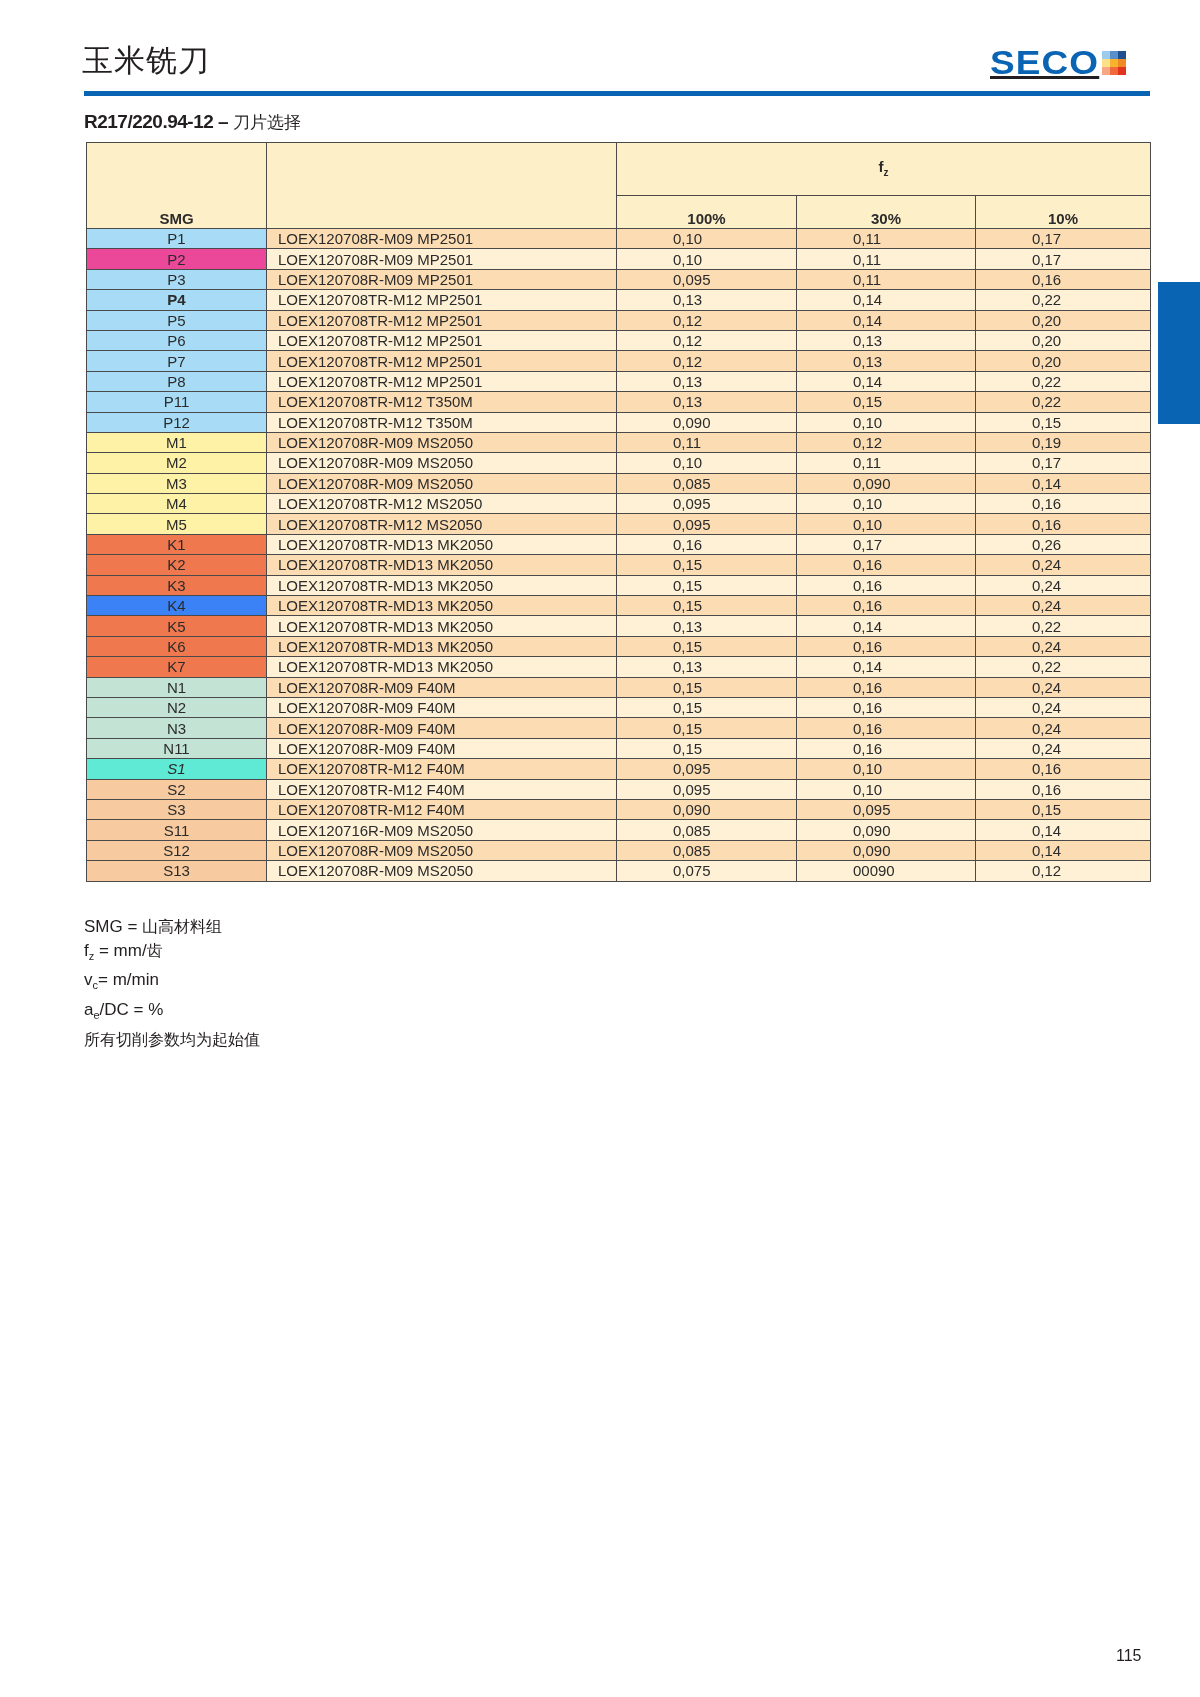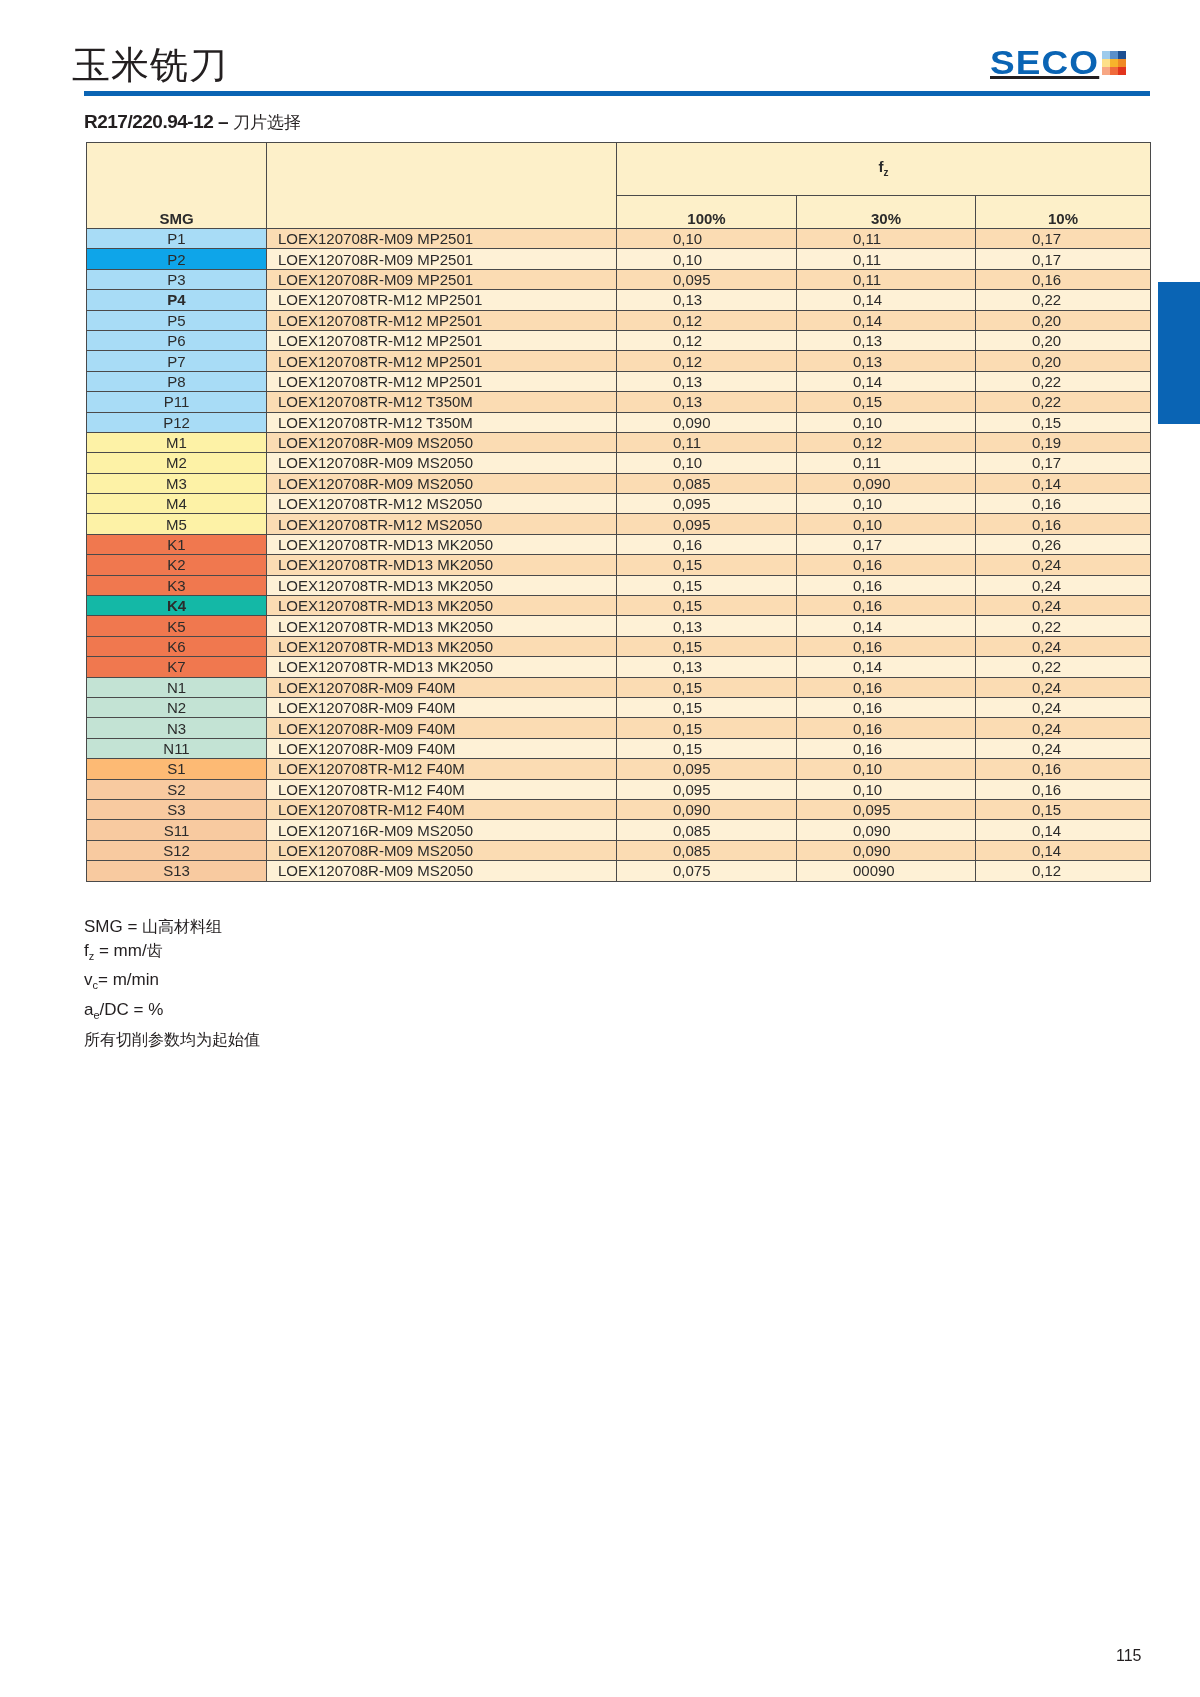--- a/index.html
+++ b/index.html
@@ -1,22 +1,22 @@
 <!DOCTYPE html>
 <html><head>
 <meta charset="utf-8">
 <style>
   html, body { margin: 0; padding: 0; }
   body {
     width: 1200px; height: 1697px; background: #ffffff; position: relative;
     font-family: "Liberation Sans", sans-serif; color: #231f20; overflow: hidden;
   }
   .page-title {
-    position: absolute; left: 72px; top: 40px; font-family: "DejaVu Serif", serif;
-    font-size: 38px; color: #231f20; letter-spacing: 1px;
+    position: absolute; left: 82px; top: 40px; font-family: "DejaVu Serif", serif;
+    font-size: 31px; color: #231f20; letter-spacing: 1px;
   }
   .logo { position: absolute; left: 990px; top: 44px; display: flex; align-items: center; text-decoration: underline; }
   .logo-text {
     font-family: "Liberation Sans", sans-serif; font-weight: bold; font-size: 33px;
     color: #0a64b4; letter-spacing: 1px; transform: scaleX(1.12); transform-origin: left center;
   }
   .logo-blocks { margin-left: 14px; display: grid; grid-template-columns: 8px 8px 8px; grid-template-rows: 8px 8px 8px; gap: 0; }
   .logo-blocks span { display: block; width: 8px; height: 8px; }
   .header-rule { position: absolute; left: 84px; top: 91px; width: 1066px; height: 5px; background: #0a64b4; }
   .subtitle {
@@ -100,21 +100,21 @@
   </thead>
   <tbody id="table-body">
       <tr class="odd">
         <td class="c-smg" style="background: rgb(168, 220, 246);">P1</td>
         <td class="c-insert">LOEX120708R-M09 MP2501</td>
         <td class="c-val">0,10</td>
         <td class="c-val">0,11</td>
         <td class="c-val">0,17</td>
       </tr>
       <tr class="even">
-        <td class="c-smg" style="background: #0ea5e9; margin-left: 36px;">P2</td>
+        <td class="c-smg" style="background: #ec4899; margin-left: 36px;">P2</td>
         <td class="c-insert">LOEX120708R-M09 MP2501</td>
         <td class="c-val">0,10</td>
         <td class="c-val">0,11</td>
         <td class="c-val">0,17</td>
       </tr>
       <tr class="odd">
         <td class="c-smg" style="background: rgb(168, 220, 246);">P3</td>
         <td class="c-insert">LOEX120708R-M09 MP2501</td>
         <td class="c-val">0,095</td>
         <td class="c-val">0,11</td>
@@ -219,21 +219,21 @@
         <td class="c-val">0,24</td>
       </tr>
       <tr class="even">
         <td class="c-smg" style="background: rgb(240, 120, 79);">K3</td>
         <td class="c-insert">LOEX120708TR-MD13 MK2050</td>
         <td class="c-val">0,15</td>
         <td class="c-val">0,16</td>
         <td class="c-val">0,24</td>
       </tr>
       <tr class="odd">
-        <td class="c-smg" style="background: #14b8a6; font-weight: bold;">K4</td>
+        <td class="c-smg" style="background: #3b82f6;">K4</td>
         <td class="c-insert">LOEX120708TR-MD13 MK2050</td>
         <td class="c-val">0,15</td>
         <td class="c-val">0,16</td>
         <td class="c-val">0,24</td>
       </tr>
       <tr class="even">
         <td class="c-smg" style="background: rgb(240, 120, 79);">K5</td>
         <td class="c-insert">LOEX120708TR-MD13 MK2050</td>
         <td class="c-val">0,13</td>
         <td class="c-val">0,14</td>
@@ -275,21 +275,21 @@
         <td class="c-val">0,24</td>
       </tr>
       <tr class="even">
         <td class="c-smg" style="background: rgb(195, 227, 212);">N11</td>
         <td class="c-insert">LOEX120708R-M09 F40M</td>
         <td class="c-val">0,15</td>
         <td class="c-val">0,16</td>
         <td class="c-val">0,24</td>
       </tr>
       <tr class="odd">
-        <td class="c-smg" style="background: #fdba74;">S1</td>
+        <td class="c-smg" style="background: #5eead4; font-style: italic;">S1</td>
         <td class="c-insert">LOEX120708TR-M12 F40M</td>
         <td class="c-val">0,095</td>
         <td class="c-val">0,10</td>
         <td class="c-val">0,16</td>
       </tr>
       <tr class="even">
         <td class="c-smg" style="background: rgb(248, 202, 160);">S2</td>
         <td class="c-insert">LOEX120708TR-M12 F40M</td>
         <td class="c-val">0,095</td>
         <td class="c-val">0,10</td>

